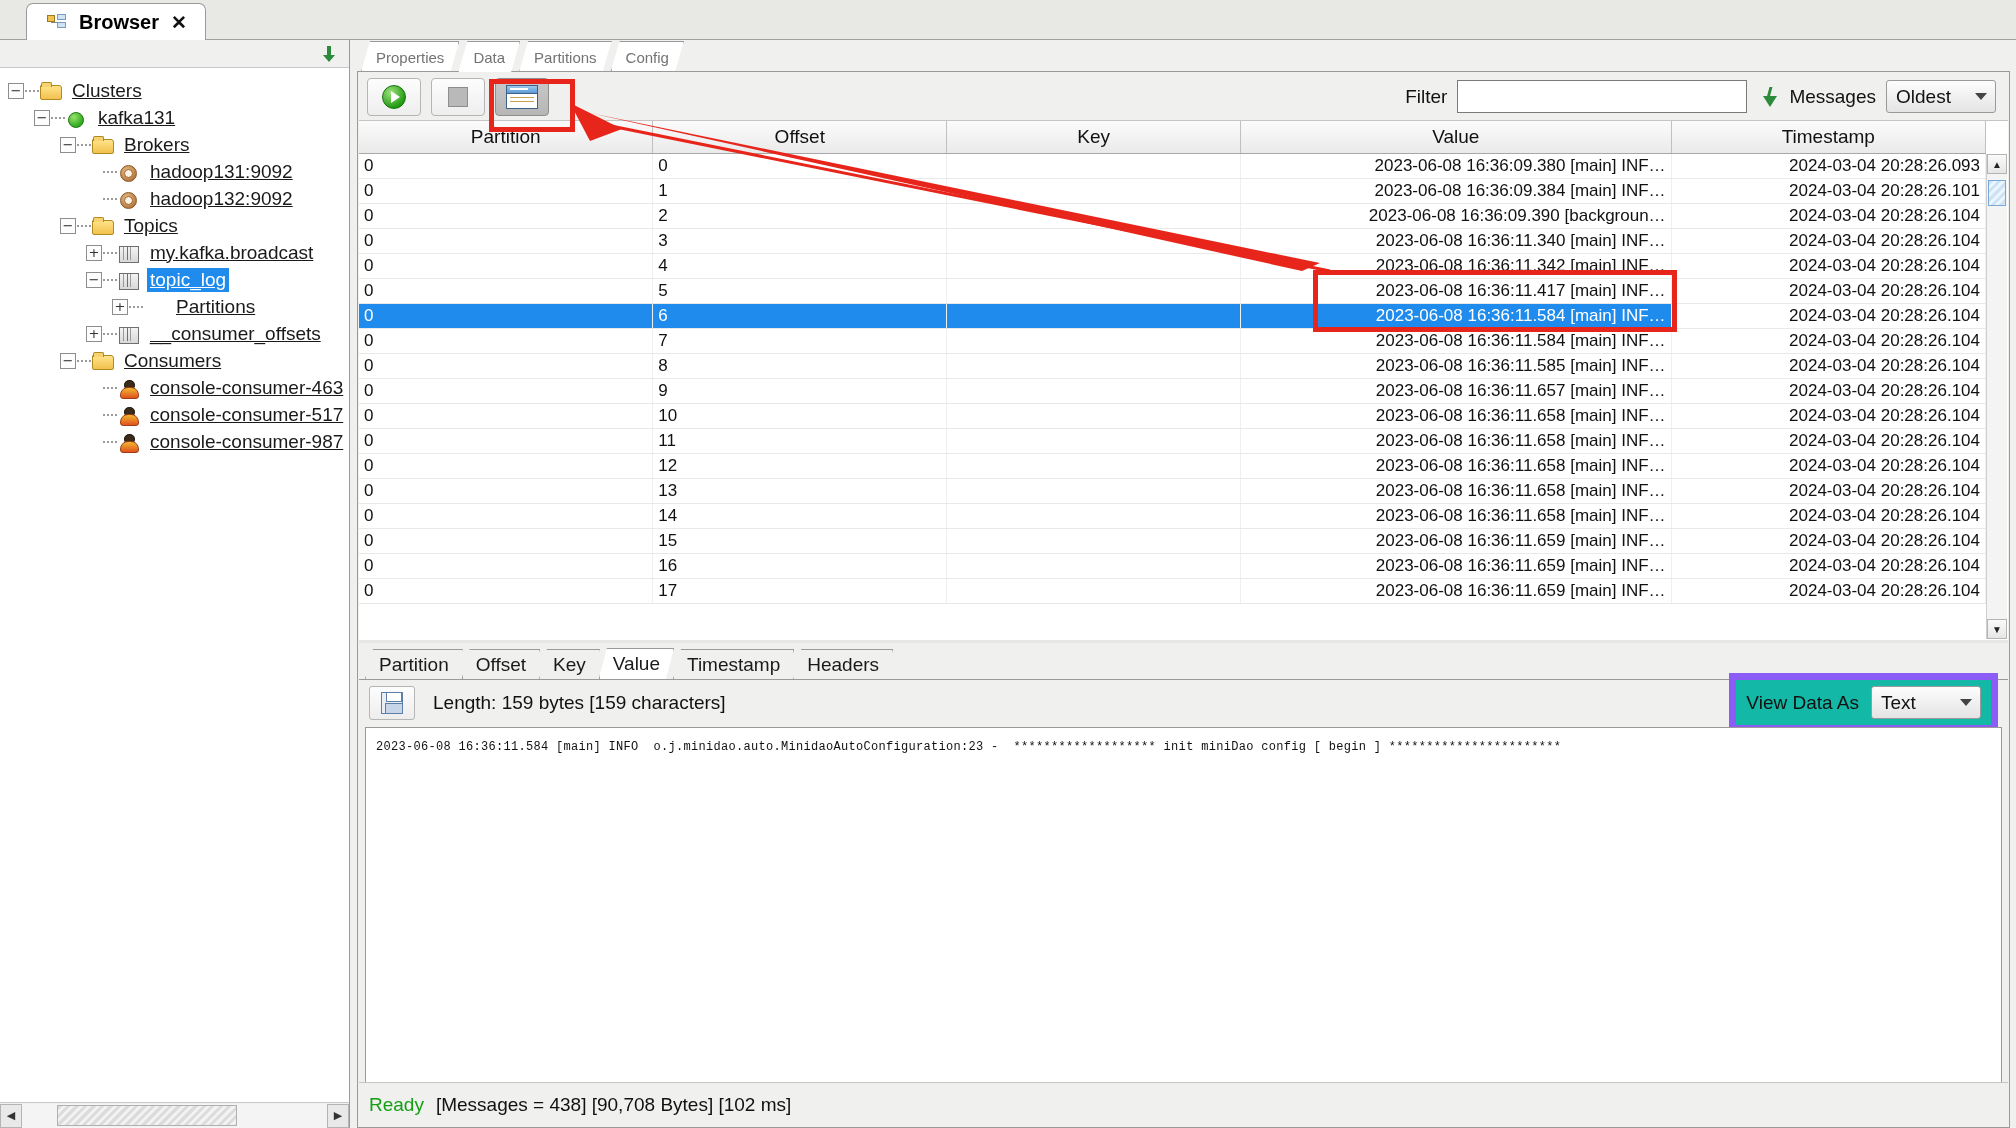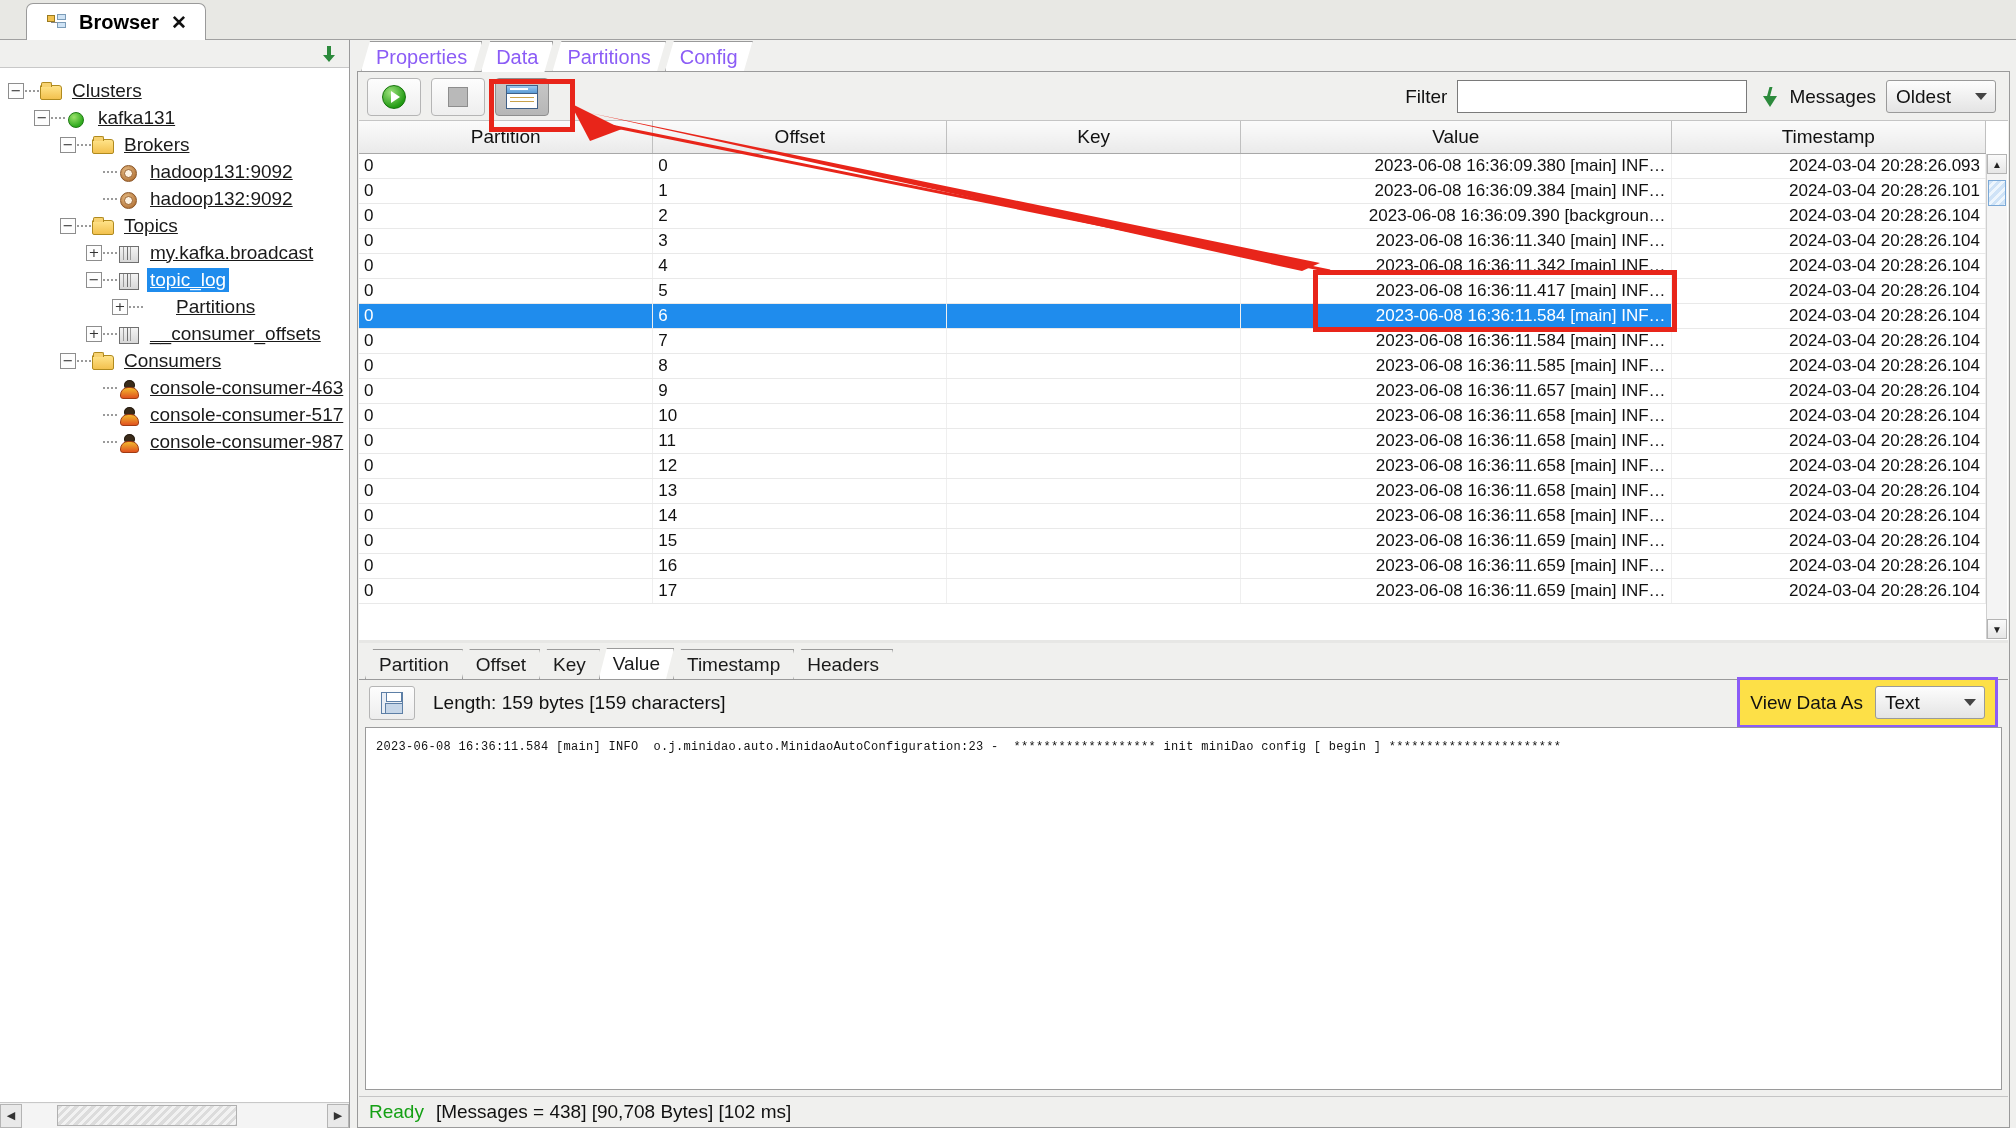--- a/index.html
+++ b/index.html
@@ -138,21 +138,21 @@
   .main {
     position: absolute; left: 351px; top: 40px; right: 0; bottom: 0;
     background: #f0f0ee;
   }
   .maintabs {
     position: relative; height: 32px; margin-left: 6px; padding-left: 4px;
     display: flex; align-items: flex-end;
   }
   .mtab {
     height: 31px; padding: 0 14px; display: flex; align-items: center;
-    font-size: 20px; color: #8b5cf6; background: #ffffff;
+    font-size: 15px; color: #737373; background: #ffffff;
     border: 1px solid #9a9a9a; border-bottom: none;
     border-radius: 0; margin-right: -1px;
     transform: skewX(0deg);
     position: relative;
     clip-path: polygon(9px 0, 100% 0, calc(100% - 9px) 100%, 0 100%);
     cursor: pointer;
   }
   .mtab.active { background:#ffffff; z-index:3; font-weight:normal; }
 
   .panel {
@@ -259,34 +259,34 @@
     border:1px solid #b5b5b5; border-radius:3px; display:flex; align-items:center; justify-content:center;
     cursor:pointer; }
   .disk-ico { width:22px; height:22px; background:#e9eef5; border:1px solid #5d7fa6; position:relative; }
   .disk-ico::before { content:""; position:absolute; left:4px; top:0; width:14px; height:8px;
     background:#fff; border:1px solid #5d7fa6; border-top:none; }
   .disk-ico::after { content:""; position:absolute; left:3px; bottom:0; width:16px; height:9px;
     background:#c6d6e8; border:1px solid #5d7fa6; border-bottom:none; }
   .length-label { font-size:19px; color:#111; margin-left:18px; }
   .vda-box {
     margin-left:auto; display:flex; align-items:center; gap:12px;
-    border: 3px solid #8b5cf6; padding: 6px 10px; background:#fde047;justify-content:space-between;
+    border: 7px solid #8b5cf6; padding: 6px 10px; background:#14b8a6;justify-content:space-between;
   }
   .vda-label { font-size:19px; color:#111; }
 
   .value-area {
     position:absolute; left:6px; right:6px; top:80px; bottom:36px;
     background:#fff; border:1px solid #9a9a9a; overflow:hidden;
   }
   .value-text {
     font-family:"Liberation Mono", monospace; font-size:12px; color:#111;
     padding: 12px 10px; white-space: pre; letter-spacing: 0.3px;
   }
   .statusbar {
-    position:absolute; left:0; right:0; bottom:0; height:30px;
+    position:absolute; left:0; right:0; bottom:0; height:44px;
     background:#f0f0ee; border-top:1px solid #c5c5c5;
     display:flex; align-items:center; padding: 0 10px; gap:12px;
   }
   .st-ready { color:#14a014; font-size:19px; }
   .st-info { font-size:19px; color:#111; }
   .st-right { margin-left:auto; display:flex; align-items:center; gap:10px; }
   .maxmsg-input {
     width:116px; height:28px; background:#fff; border:1px solid #7a7a7a;
     text-align:right; font-size:19px; padding:0 8px; display:flex; align-items:center;
     justify-content:flex-end; font-family:"Liberation Sans", sans-serif;

